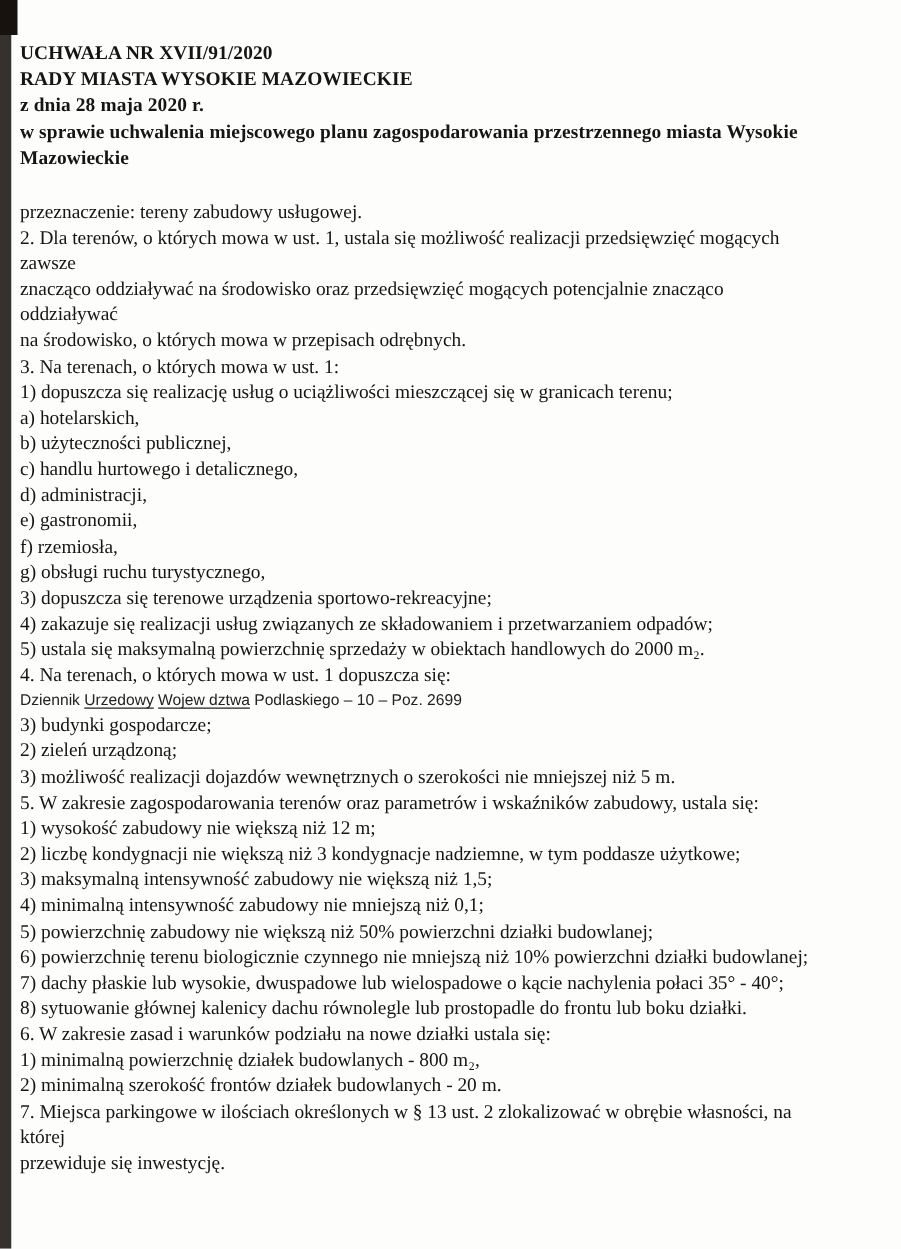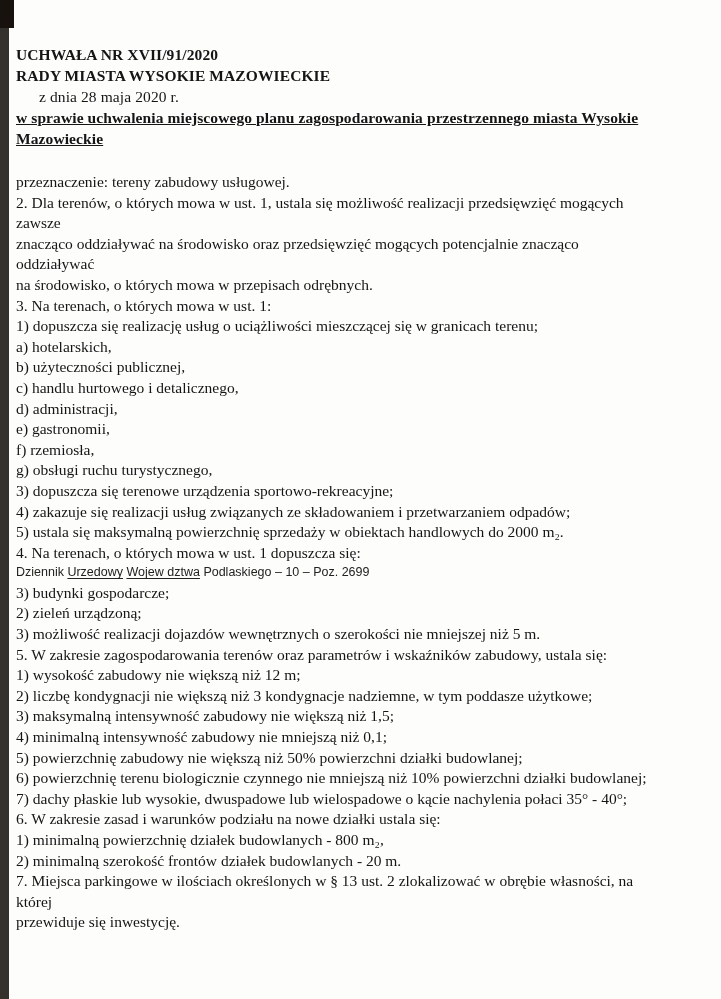--- a/index.html
+++ b/index.html
@@ -3,24 +3,24 @@
 <meta charset="utf-8">
 <style>
   html,body{margin:0;padding:0;}
   body{
     width:721px;height:999px;position:relative;overflow:hidden;
     background:#fdfdfc;color:#151515;
     font-family:"Liberation Serif", serif;
   }
   .scan-strip{position:absolute;left:0;top:0;width:9px;height:999px;background:#35322e;}
   .scan-strip-cap{position:absolute;left:0;top:0;width:14px;height:28px;background:#17120e;}
-  .page{position:absolute;left:16px;top:44px;width:694px;}
+  .page{position:absolute;left:16px;top:32px;width:694px;}
   .header-line{font-weight:bold;font-size:15.5px;line-height:21px;letter-spacing:.1px;}
-  .header-line.date-line{font-weight:normal;margin-left:23px;}
-  .subject-line{max-width:676px;text-decoration:underline;}
+  .header-line.date-line{font-weight:bold;}
+  .subject-line{max-width:676px;}
   .doc-body{margin-top:23px;}
   .line{font-size:15.5px;line-height:20.6px;white-space:nowrap;}
   .line .bold{font-weight:bold;}
   .line.small{
     font-family:"Liberation Sans", sans-serif;
     font-size:12.5px;line-height:19.5px;color:#222;
   }
   .spellcheck{
     text-decoration-line:underline;
     text-decoration-style:wavy;
@@ -69,20 +69,21 @@
       <div class="line"><span>2) zieleń urządzoną;</span></div>
       <div class="line"><span>3) możliwość realizacji dojazdów wewnętrznych o szerokości nie mniejszej niż 5 m.</span></div>
       <div class="line"><span>5. W zakresie zagospodarowania terenów oraz parametrów i wskaźników zabudowy, ustala się:</span></div>
       <div class="line"><span>1) wysokość zabudowy nie większą niż 12 m;</span></div>
       <div class="line"><span>2) liczbę kondygnacji nie większą niż 3 kondygnacje nadziemne, w tym poddasze użytkowe;</span></div>
       <div class="line"><span>3) maksymalną intensywność zabudowy nie większą niż 1,5;</span></div>
       <div class="line"><span>4) minimalną intensywność zabudowy nie mniejszą niż 0,1;</span></div>
       <div class="line"><span>5) powierzchnię zabudowy nie większą niż 50% powierzchni działki budowlanej;</span></div>
       <div class="line"><span>6) powierzchnię terenu biologicznie czynnego nie mniejszą niż 10% powierzchni działki budowlanej;</span></div>
       <div class="line"><span>7) dachy płaskie lub wysokie, dwuspadowe lub wielospadowe o kącie nachylenia połaci 35° - 40°;</span></div>
+      <div class="line"><span>8) sytuowanie głównej kalenicy dachu równolegle lub prostopadle do frontu lub boku działki.</span></div>
       <div class="line"><span>6. W zakresie zasad i warunków podziału na nowe działki ustala się:</span></div>
       <div class="line"><span>1) minimalną powierzchnię działek budowlanych - 800 m₂,</span></div>
       <div class="line"><span>2) minimalną szerokość frontów działek budowlanych - 20 m.</span></div>
       <div class="line"><span>7. Miejsca parkingowe w ilościach określonych w § 13 ust. 2 zlokalizować w obrębie własności, na</span></div>
       <div class="line"><span>której</span></div>
       <div class="line"><span>przewiduje się inwestycję.</span></div>
     </div>
 </div>
 
 </body></html>

